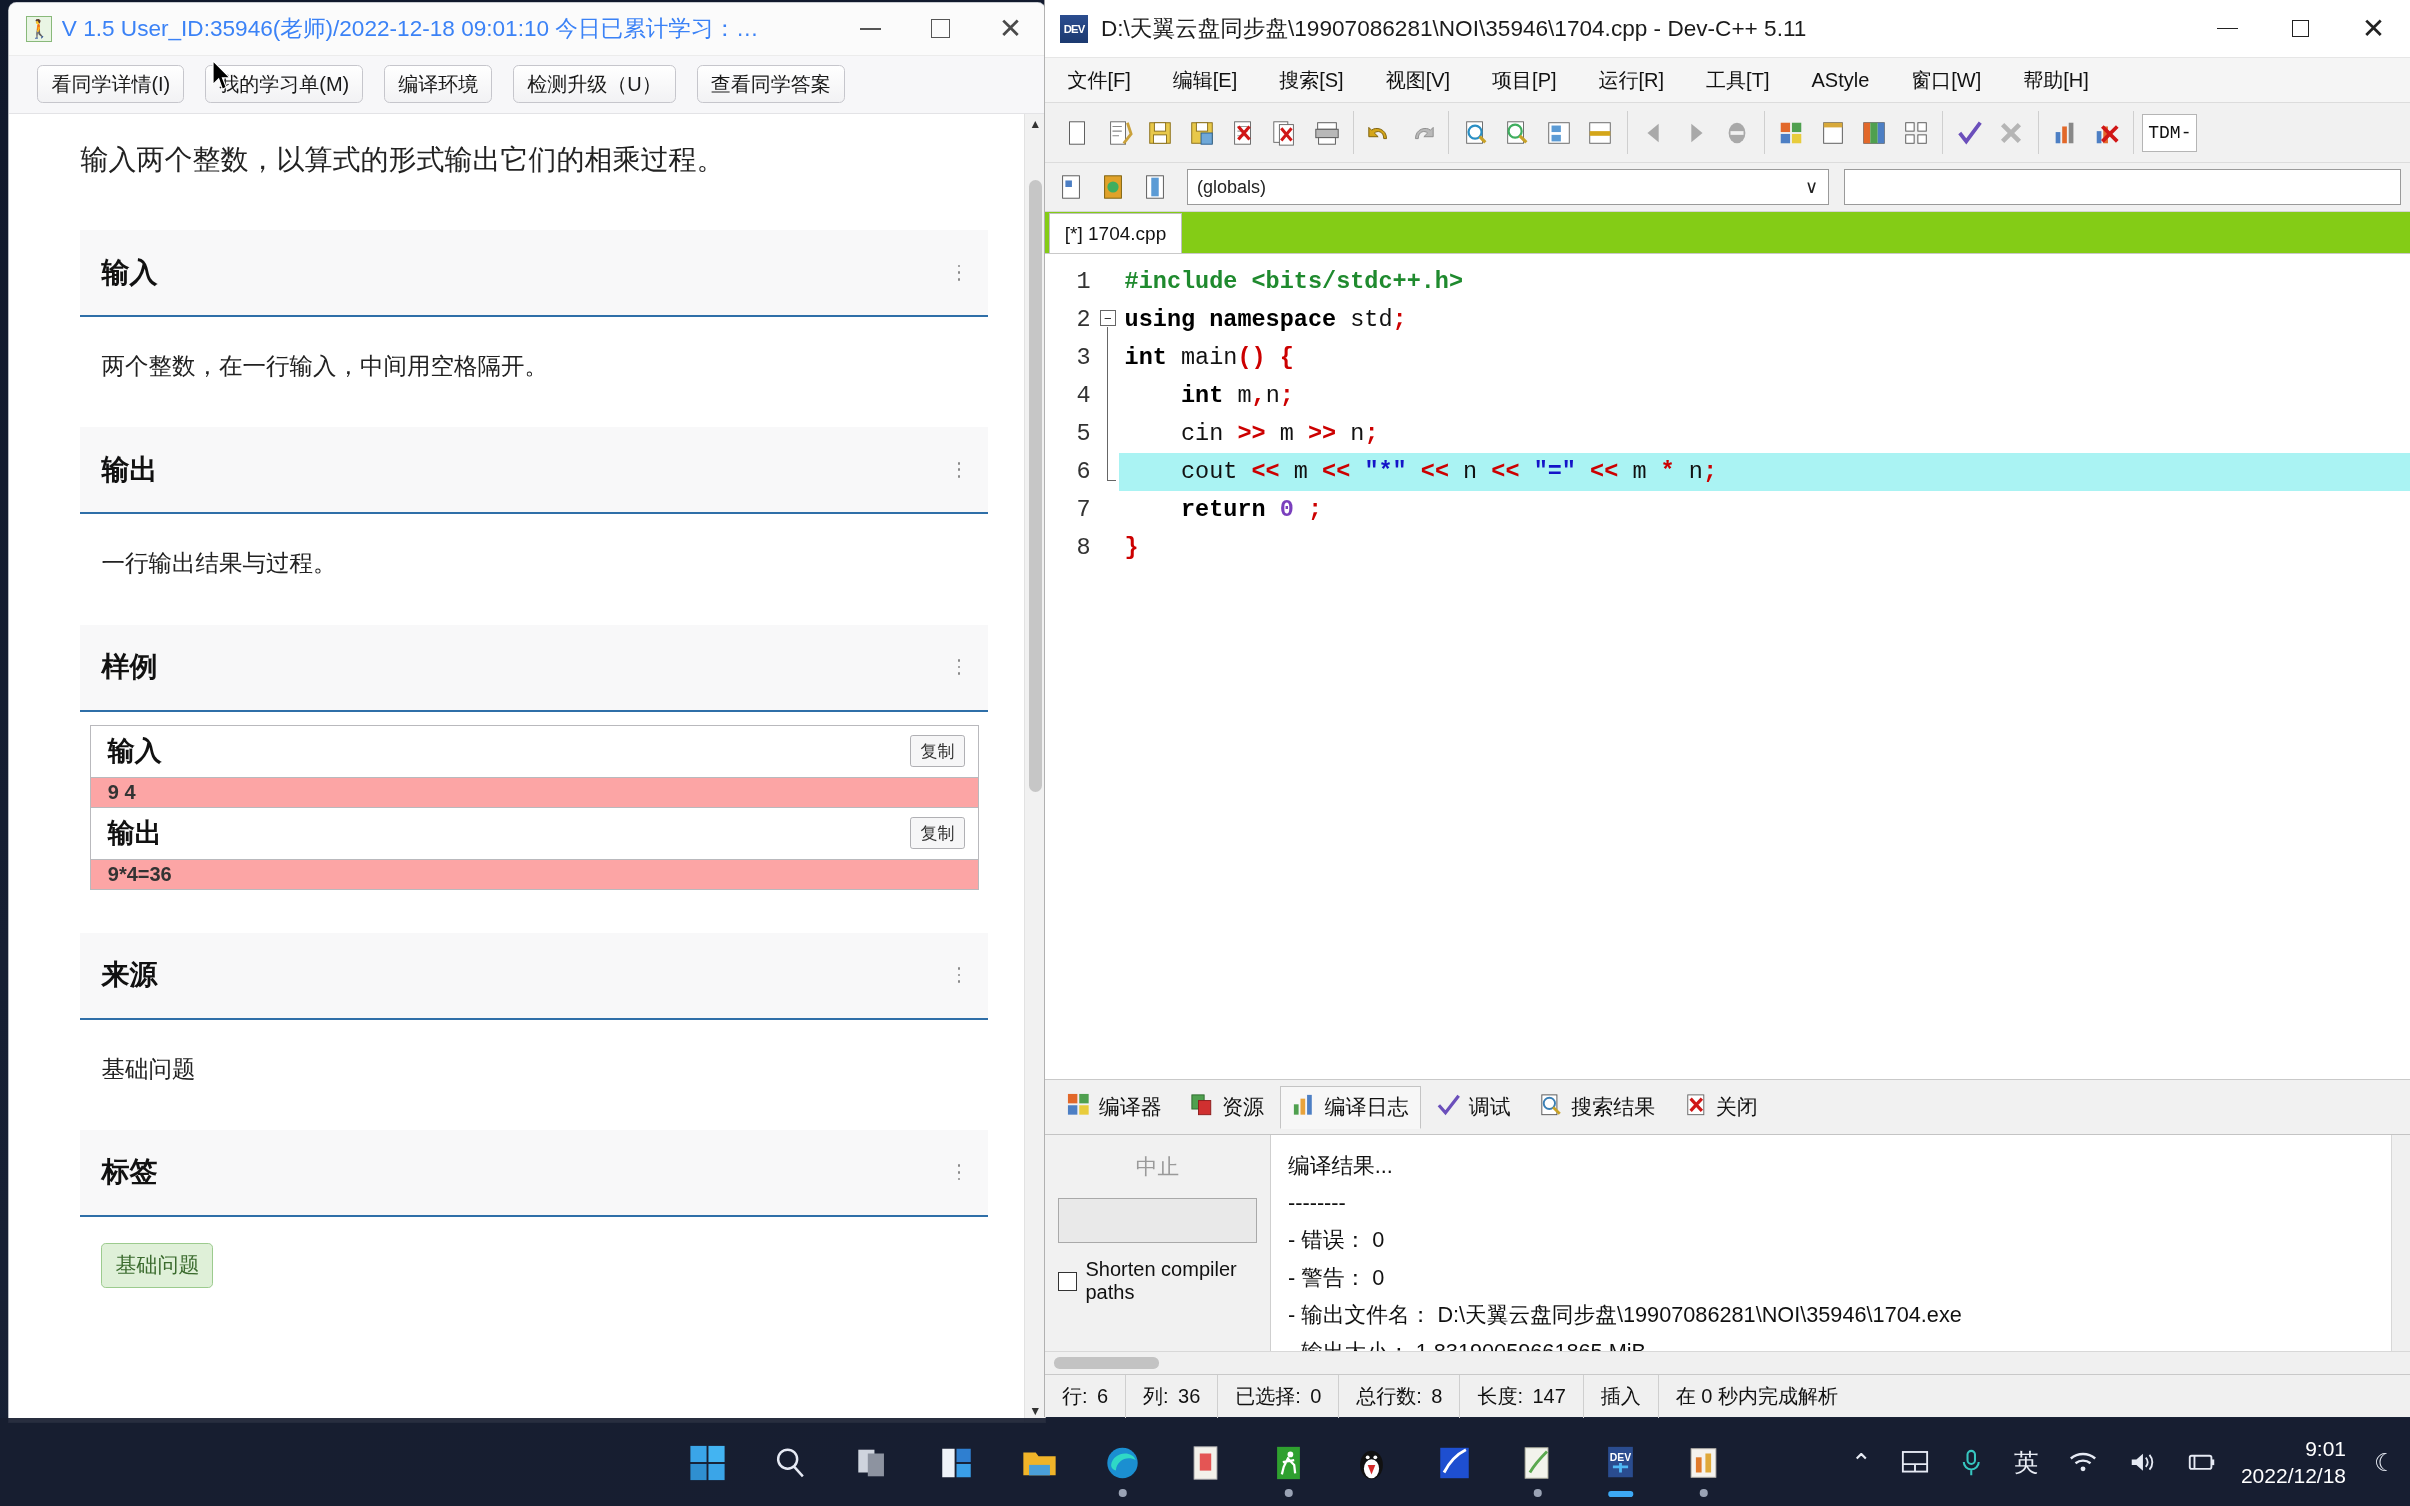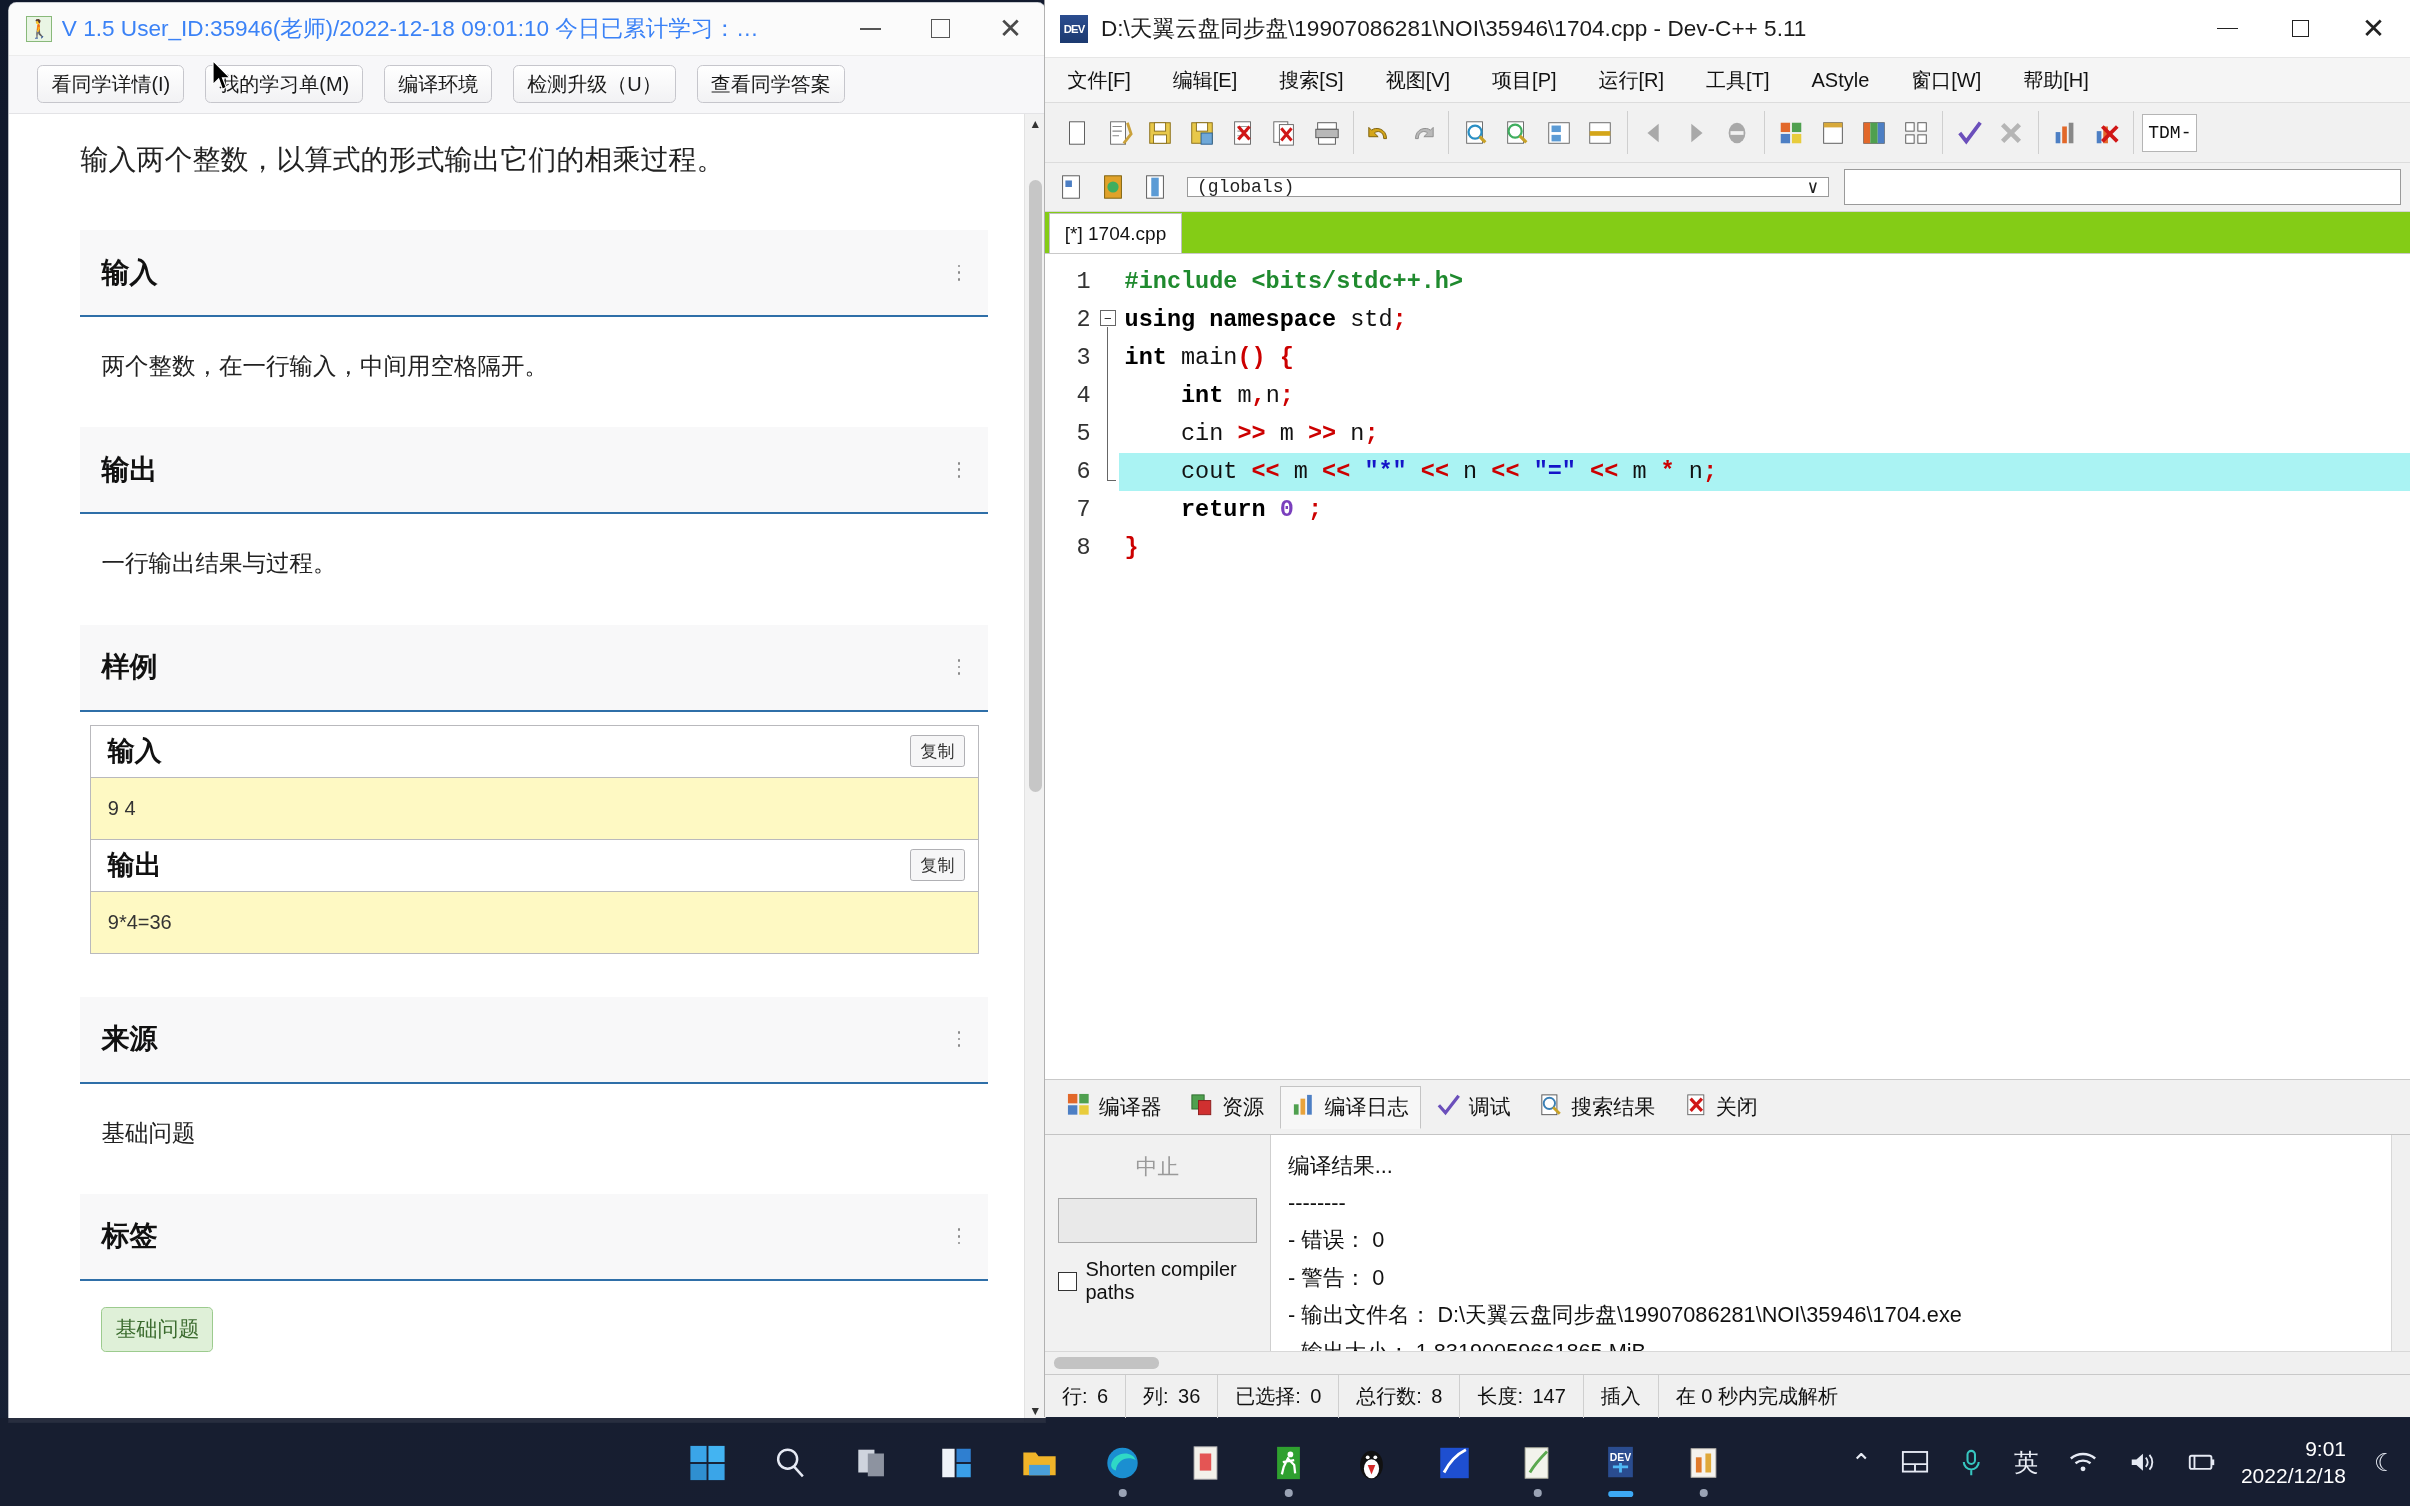--- a/index.html
+++ b/index.html
@@ -100,23 +100,24 @@
   .sample-hdr {
     display:flex;align-items:center;justify-content:space-between;
     padding:7.5px 13px 7.5px 17px; border-bottom:0.9px solid #b9b9bd; background:#fff;
   }
   .sample-hdr .lbl { font-size:27px;font-weight:bold;color:#111; }
   .copy-btn {
     border:0.9px solid #b0b0b4; background:#f6f6f7; border-radius:2.8px;
     font-size:17px;color:#333;padding:3.8px 9.4px;
   }
   .sample-val {
-    background:#fef9c3; padding:19px 17px; font-size:20px; color:#333;
+    background:#fca5a5; padding:3px 17px; font-size:20px; color:#333;
     font-family:"Liberation Sans",sans-serif;
     border-bottom:0.9px solid #b9b9bd;
+    font-weight:bold;
   }
   .sample-val.last{border-bottom:none;}
   .tag-chip {
     display:inline-block;margin:26px 0 0 21px;
     background:#dff0d8;border:0.9px solid #9ccb8e;border-radius:4.7px;
     padding:7.5px 13px;font-size:21px;color:#3b6b2e;
   }
 
   
   #lw-scroll {
@@ -177,23 +178,23 @@
     height:38px;display:flex;align-items:center;padding:0 5.6px;
     font-family:"Liberation Mono",monospace;font-size:18px;color:#111;
     width:55px;overflow:hidden;
   }
 
   #dev-toolbar2{
     height:49px;background:#f1f1f1;display:flex;align-items:center;
     padding-left:5.6px;flex:0 0 auto;border-bottom:0.9px solid #d5d5d5;gap:0;
   }
   #globals-select{
-    margin-left:11.3px;height:20px;width:642px;background:#fff;
+    margin-left:11.3px;height:36px;width:642px;background:#fff;
     border:0.9px solid #9a9a9a;display:flex;align-items:center;
-    padding:0 9.4px;font-family:Liberation Mono, monospace;font-size:18px;color:#222;
+    padding:0 9.4px;font-family:Liberation Sans, sans-serif;font-size:18px;color:#222;
     justify-content:space-between;
   }
   #second-field{
     margin-left:15px;height:36px;flex:1 1 auto;margin-right:9.4px;
     background:#fff;border:0.9px solid #9a9a9a;
   }
 
   
   #dev-tabs{height:41px;background:#84cc16;display:flex;align-items:flex-end;flex:0 0 auto;}
   #dev-tab-active{

